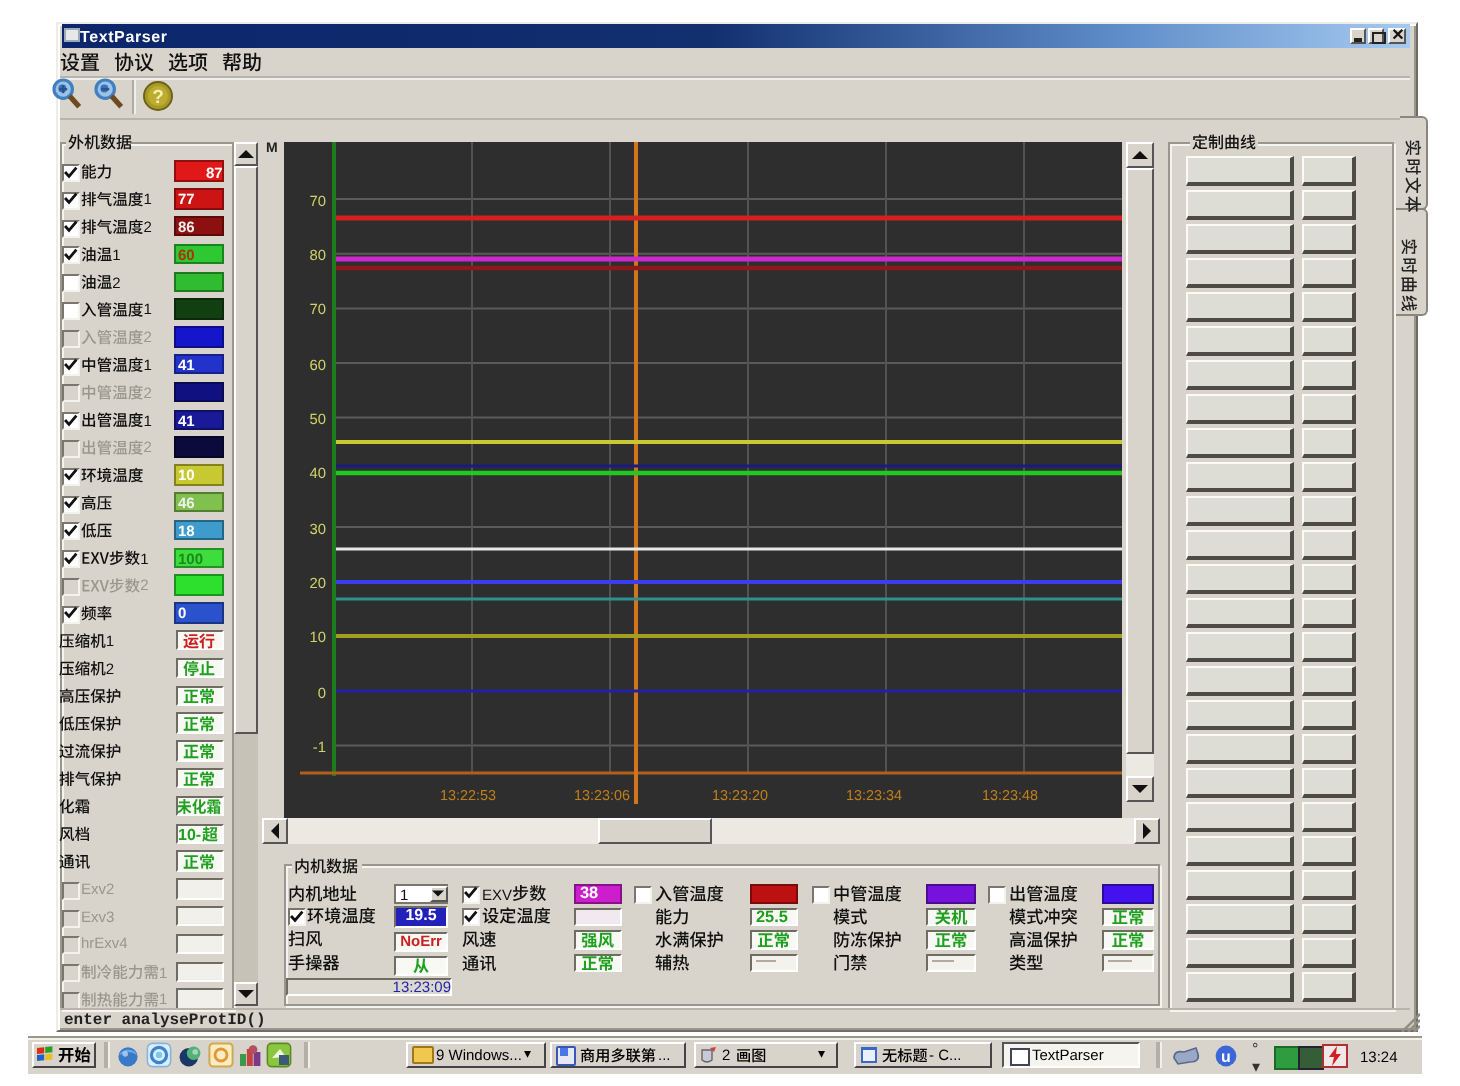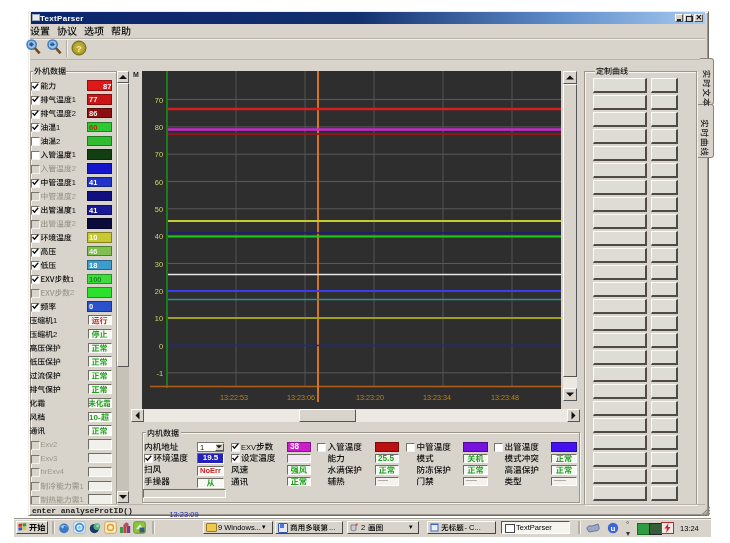--- a/index.html
+++ b/index.html
@@ -249,21 +249,21 @@
     <div style="position:absolute;left:214.5px;top:442.8px;width:9px;height:8px;background:#d8d4cb;border-top:1px solid #fff;border-left:1px solid #fff;border-right:1px solid #555;border-bottom:1px solid #555;box-sizing:border-box;"></div>
     <svg style="position:absolute;left:0;top:0;" width="730" height="543" viewBox="0 0 730 543">
       <path d="M216.0 445.3 L222.0 445.3 L219.0 448.3 Z" fill="#111"></path>
     </svg>
     <div style="position:absolute;left:197px;top:453px;width:27px;height:10.5px;background:#2222bb;border-top:1.5px solid #6f6c64;border-left:1.5px solid #6f6c64;border-bottom:1.5px solid #fff;border-right:1.5px solid #fff;box-sizing:border-box;"></div>
     <div style="position:absolute;left:197px;top:453px;width:27px;height:10.5px;line-height:9.5px;text-align:center;font:bold 8px 'Liberation Sans',sans-serif;color:#fff;box-sizing:border-box;">19.5</div>
     <div style="position:absolute;left:197px;top:465.5px;width:27px;height:10.5px;background:#f8f8f4;border-top:1.5px solid #6f6c64;border-left:1.5px solid #6f6c64;border-bottom:1.5px solid #fff;border-right:1.5px solid #fff;box-sizing:border-box;"></div>
     <div style="position:absolute;left:197px;top:465.5px;width:27px;height:10.5px;line-height:9.5px;text-align:center;font:bold 7.5px 'Liberation Sans',sans-serif;color:#cc2020;box-sizing:border-box;">NoErr</div>
     <div style="position:absolute;left:197px;top:477.5px;width:27px;height:10.5px;background:#f8f8f4;border-top:1.5px solid #6f6c64;border-left:1.5px solid #6f6c64;border-bottom:1.5px solid #fff;border-right:1.5px solid #fff;box-sizing:border-box;"></div>
     <div style="position:absolute;left:142.5px;top:488.5px;width:83px;height:9.5px;background:#dbd8cf;border-top:1.5px solid #6f6c64;border-left:1.5px solid #6f6c64;border-bottom:1.5px solid #fff;border-right:1.5px solid #fff;box-sizing:border-box;"></div>
-    <div style="position:absolute;left:142.5px;top:488.5px;width:83px;height:9.5px;line-height:8.5px;text-align:center;font:7.5px 'Liberation Sans',sans-serif;color:#2222aa;box-sizing:border-box;margin-top:21px;">13:23:09</div>
+    <div style="position:absolute;left:142.5px;top:488.5px;width:83px;height:9.5px;line-height:8.5px;text-align:right;font:7.5px 'Liberation Sans',sans-serif;color:#2222aa;box-sizing:border-box;">13:23:09</div>
     <div style="position:absolute;left:231px;top:442.5px;width:7px;height:7px;background:#fff;border-top:1px solid #7a766e;border-left:1px solid #7a766e;border-bottom:1px solid #f4f2ec;border-right:1px solid #f4f2ec;box-sizing:content-box;"></div>
     <svg style="position:absolute;left:232px;top:443px" width="7" height="7" viewBox="0 0 7 7">
       <path d="M0.5 3 L2.5 5.2 L6.2 0.8" fill="none" stroke="#111" stroke-width="1.4"></path>
     </svg>
     <div style="position:absolute;left:241px;top:442.5px;font:7.5px 'Liberation Sans',sans-serif;color:#111;">EXV</div>
     <div style="position:absolute;left:231px;top:454.0px;width:7px;height:7px;background:#fff;border-top:1px solid #7a766e;border-left:1px solid #7a766e;border-bottom:1px solid #f4f2ec;border-right:1px solid #f4f2ec;box-sizing:content-box;"></div>
     <svg style="position:absolute;left:232px;top:454.5px" width="7" height="7" viewBox="0 0 7 7">
       <path d="M0.5 3 L2.5 5.2 L6.2 0.8" fill="none" stroke="#111" stroke-width="1.4"></path>
     </svg>
     <div style="position:absolute;left:287px;top:442px;width:23.5px;height:9.8px;background:#cc1ecc;border:1px solid rgba(0,0,0,0.35);box-sizing:border-box;"></div>

